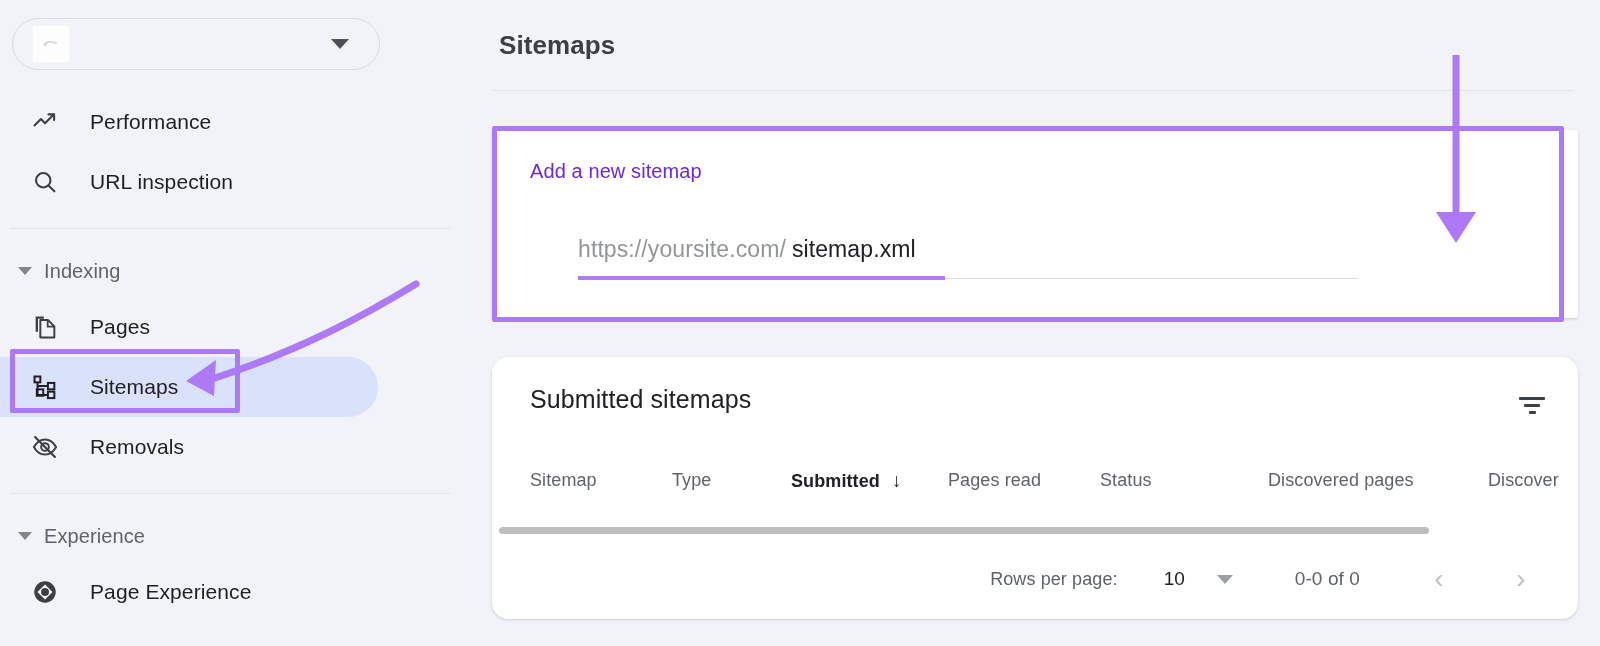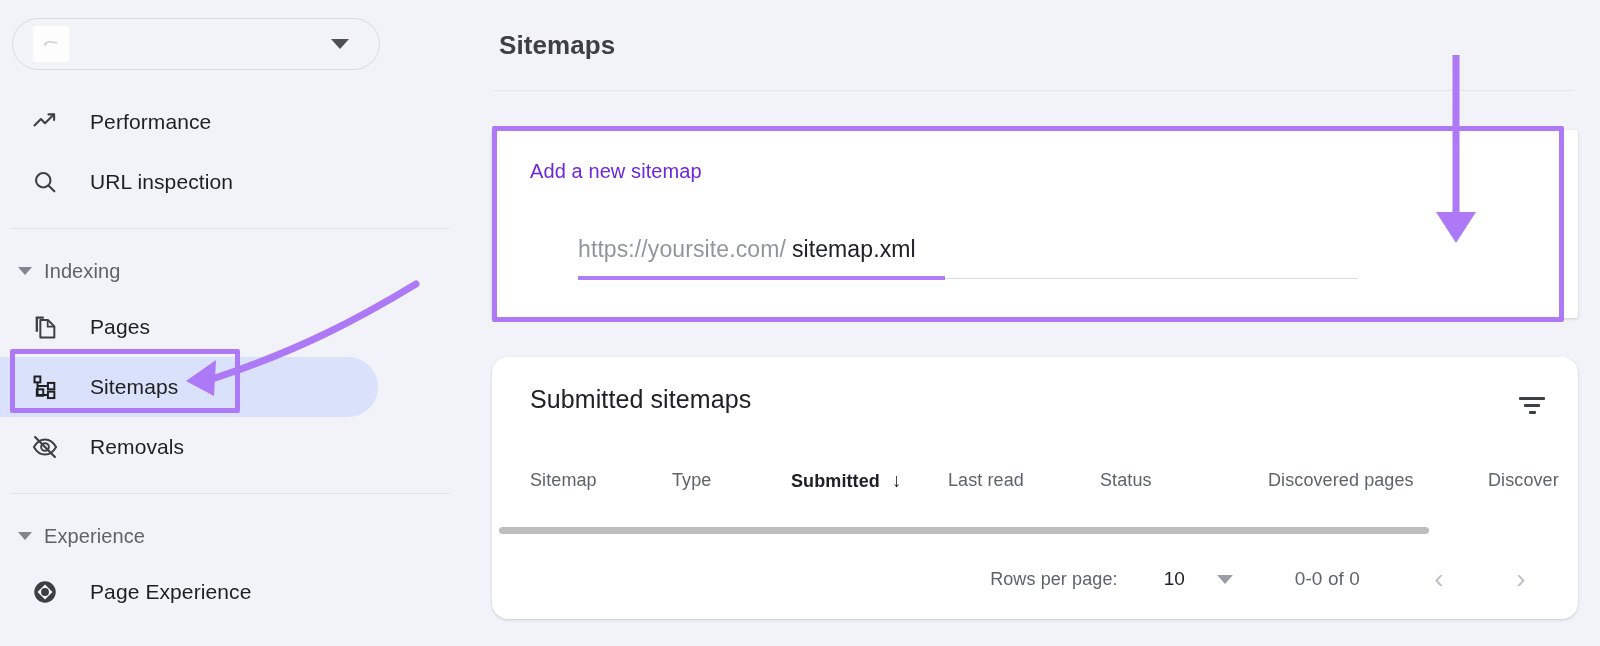--- a/index.html
+++ b/index.html
@@ -344,21 +344,21 @@
       <div class="filter-icon">
         <i></i>
           <i></i>
           <i></i>
       </div>
 
       <div class="table-head">
         <span class="th" style="left:38px;">Sitemap</span>
         <span class="th" style="left:180px;">Type</span>
         <span class="th sorted" style="left:299px;"><span>Submitted</span><span class="sort-arrow">↓</span></span>
-        <span class="th" style="left:456px;">Last read</span>
+        <span class="th" style="left:456px;">Pages read</span>
         <span class="th" style="left:608px;">Status</span>
         <span class="th" style="left:776px;">Discovered pages</span>
         <span class="th" style="left:996px;">Discover</span>
       </div>
 
       <div class="hscroll-track">
         <div class="hscroll-thumb"></div>
       </div>
 
       <div class="pager">

